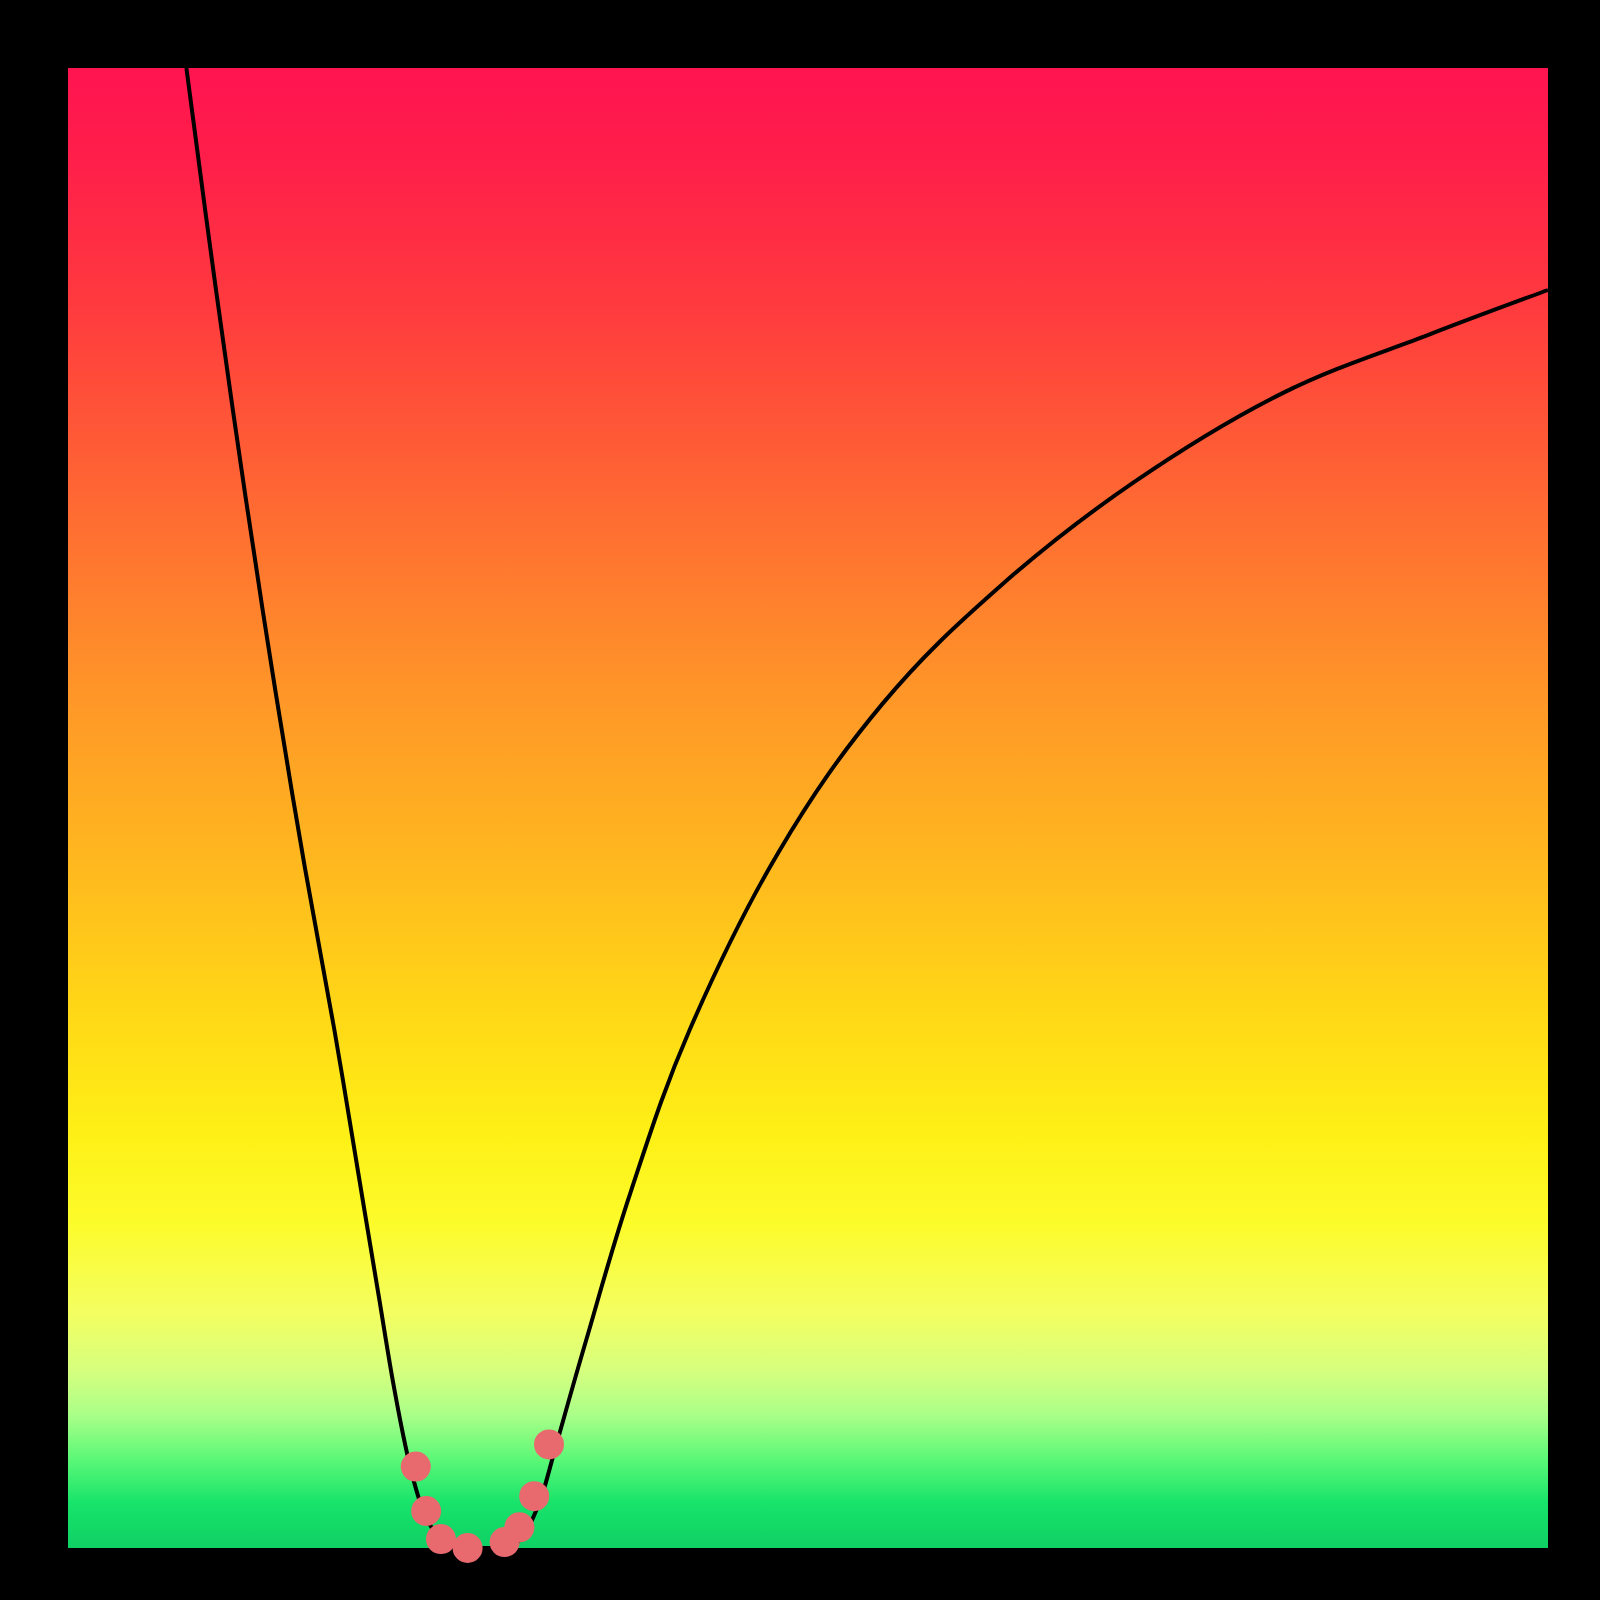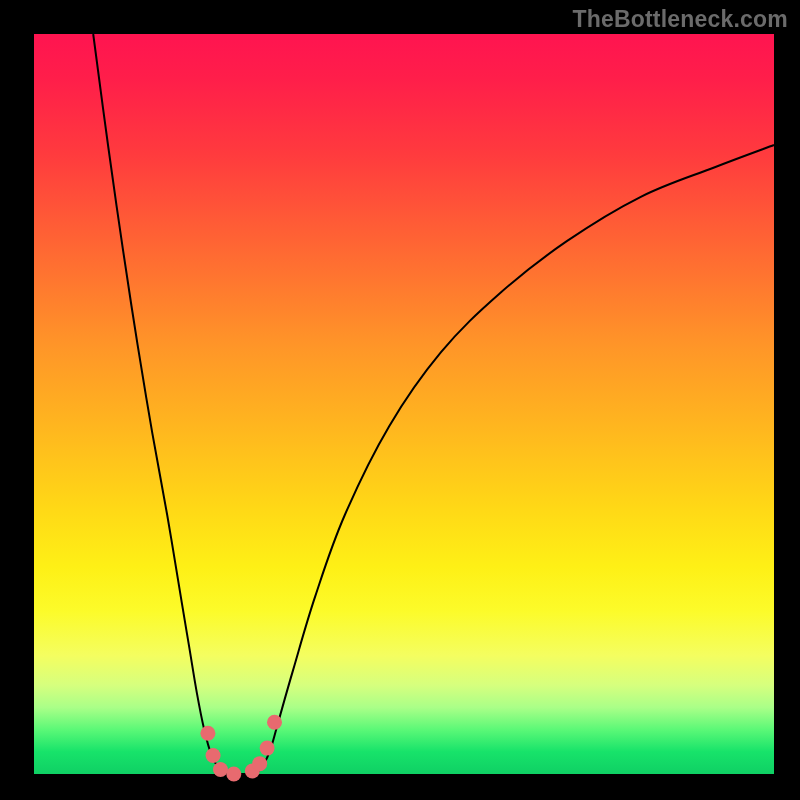--- a/index.html
+++ b/index.html
@@ -64,21 +64,20 @@
   }
   .dot {
     fill: #e86a6f;
   }
 </style>
 </head>
 <body>
 
 <div class="frame">
 
-  <div class="watermark">TheBottleneck.com</div>
 
   <div class="plot">
     <svg class="curve" viewBox="0 0 740 740" preserveAspectRatio="none">
       <path id="left-path" fill="none" stroke="#000" stroke-width="2" d="M 59.2 0 C 61.864000000000004 19.98, 68.672 72.372, 74 111 C 79.328 149.628, 83.472 178.63600000000002, 88.8 214.60000000000002 C 94.128 250.56400000000002, 98.272 277.5, 103.60000000000001 310.8 C 108.92800000000001 344.1, 113.072 368.96399999999994, 118.4 399.59999999999997 C 123.72800000000001 430.236, 127.87199999999999 450.36400000000003, 133.2 481 C 138.528 511.63599999999997, 144.004 545.824, 148 569.8 C 151.996 593.776, 152.736 598.216, 155.4 614.2 C 158.06400000000002 630.1840000000001, 160.136 643.948, 162.8 658.6 C 165.46400000000003 673.2520000000001, 167.53600000000003 684.278, 170.20000000000002 695.6 C 172.864 706.922, 174.936 714.5735999999999, 177.6 721.5 C 180.26399999999998 728.4264000000001, 182.33599999999998 730.75, 185 734.08 C 187.66400000000002 737.4100000000001, 191.068 738.9344, 192.4 740"></path>
       <path id="flat-path" fill="none" stroke="#000" stroke-width="2" d="M 192.4 740 L 222 740"></path>
       <path id="right-path" fill="none" stroke="#000" stroke-width="2" d="M 222 740 C 223.332 738.4016, 226.736 735.782, 229.4 731.12 C 232.06400000000002 726.458, 234.136 721.8256, 236.8 714.1 C 239.46400000000003 706.3744, 240.204 702.186, 244.20000000000002 688.2 C 248.19600000000003 674.214, 252.34 659.044, 259 636.4 C 265.65999999999997 613.756, 271.876 590.372, 281.2 562.4 C 290.524 534.428, 297.48 511.63599999999997, 310.8 481 C 324.12 450.36400000000003, 337.88399999999996 421.504, 355.2 392.20000000000005 C 372.516 362.8960000000001, 387.02000000000004 342.17600000000004, 407.00000000000006 318.20000000000005 C 426.9800000000001 294.22400000000005, 443.556 278.98, 466.2 259 C 488.844 239.02, 507.49199999999996 224.51600000000005, 532.8 207.20000000000005 C 558.108 189.88400000000004, 580.16 176.11999999999995, 606.8 162.79999999999995 C 633.4399999999999 149.47999999999996, 656.8240000000001 142.52400000000003, 680.8000000000001 133.20000000000005 C 704.7760000000001 123.87600000000006, 729.344 114.99600000000001, 740 111"></path>
       <g id="dots">
           <circle cx="173.89999999999998" cy="699.3" r="7.5" class="dot"></circle>
           <circle cx="179.07999999999998" cy="721.5" r="7.5" class="dot"></circle>
           <circle cx="186.48" cy="735.56" r="7.5" class="dot"></circle>

